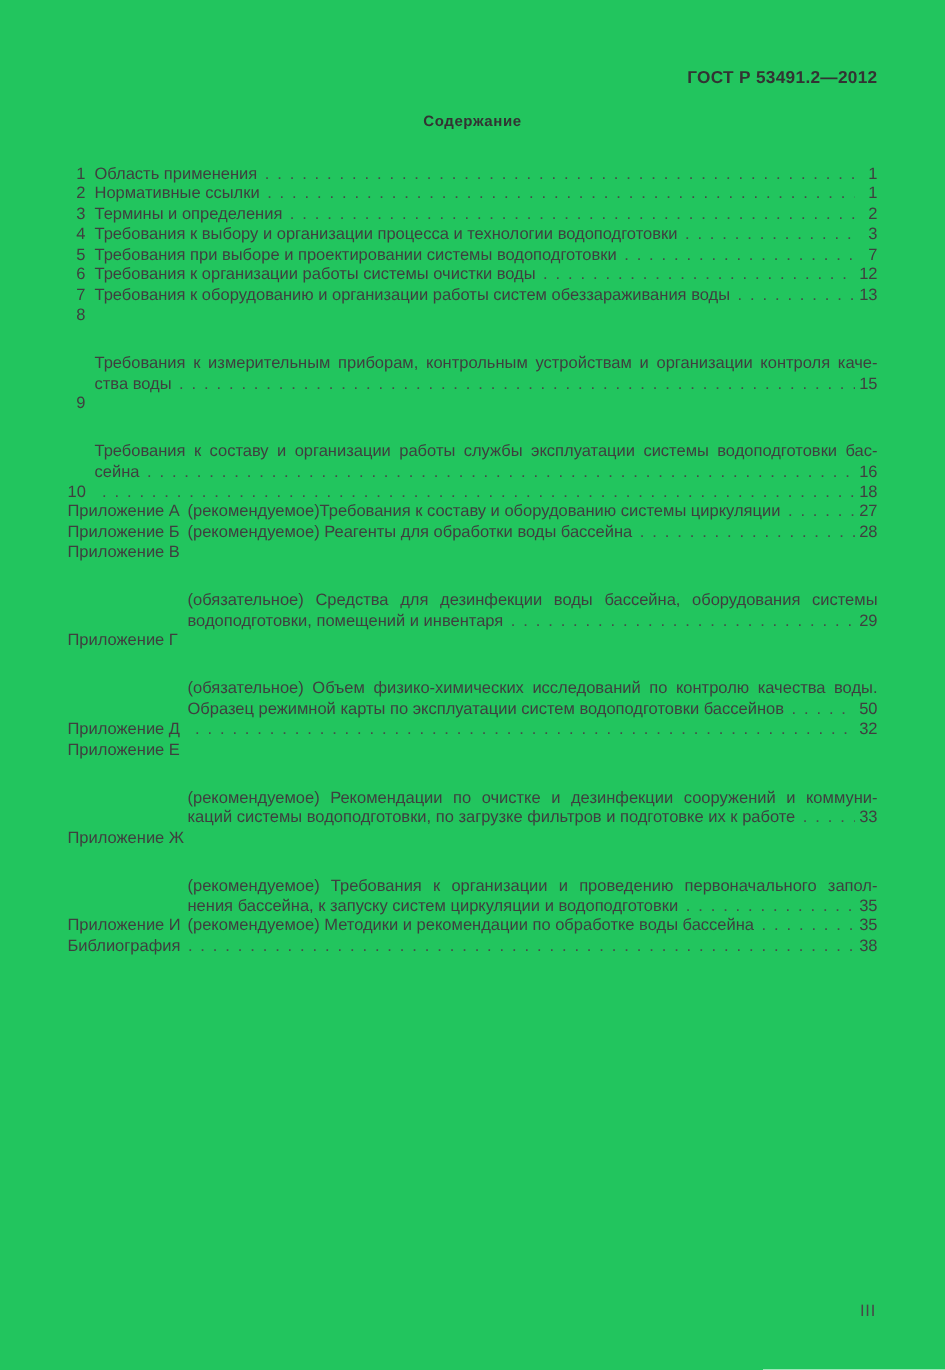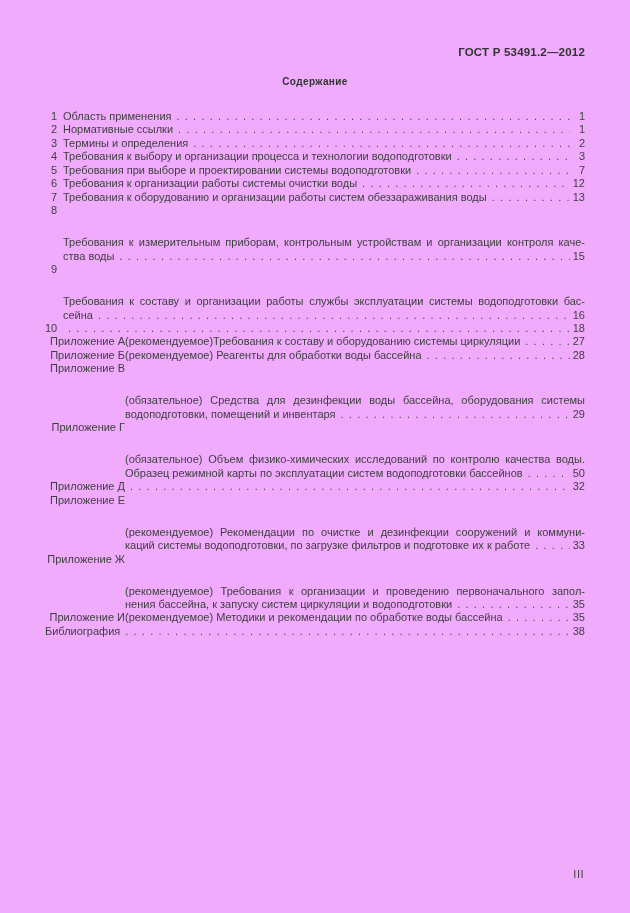--- a/index.html
+++ b/index.html
@@ -4,21 +4,21 @@
 <style>
   html, body {
     margin: 0;
     padding: 0;
     background: #ffffff;
   }
   .sheet {
     position: relative;
     width: 630px;
     height: 913px;
-    background: #f0abfc;
+    background: #22c55e;
     font-family: "Liberation Sans", sans-serif;
     color: #3f3f3f;
     overflow: hidden;
   }
   .doc-header {
     position: absolute;
     top: 46px;
     right: 45px;
     font-size: 11.5px;
     font-weight: 700;
@@ -39,21 +39,21 @@
   }
   .toc {
     position: absolute;
     top: 110px;
     left: 45px;
     width: 540px;
     font-size: 11px;
     line-height: 13.45px;
   }
   .entry { display: flex; align-items: flex-start; }
-  .entry .label { flex: 0 0 auto; white-space: nowrap; text-align: right; }
+  .entry .label { flex: 0 0 auto; white-space: nowrap; }
   .entry.num .label { width: 12px; text-align: right; margin-right: 6px; }
   .entry.app .label { width: 80px; }
   .entry .body { flex: 1 1 auto; min-width: 0; }
   .line.cont {
     text-align: justify;
     text-align-last: justify;
     margin-top: 32px;
   }
   .line.final { display: flex; align-items: baseline; }
   .line.final .text { flex: 0 0 auto; white-space: nowrap; }

